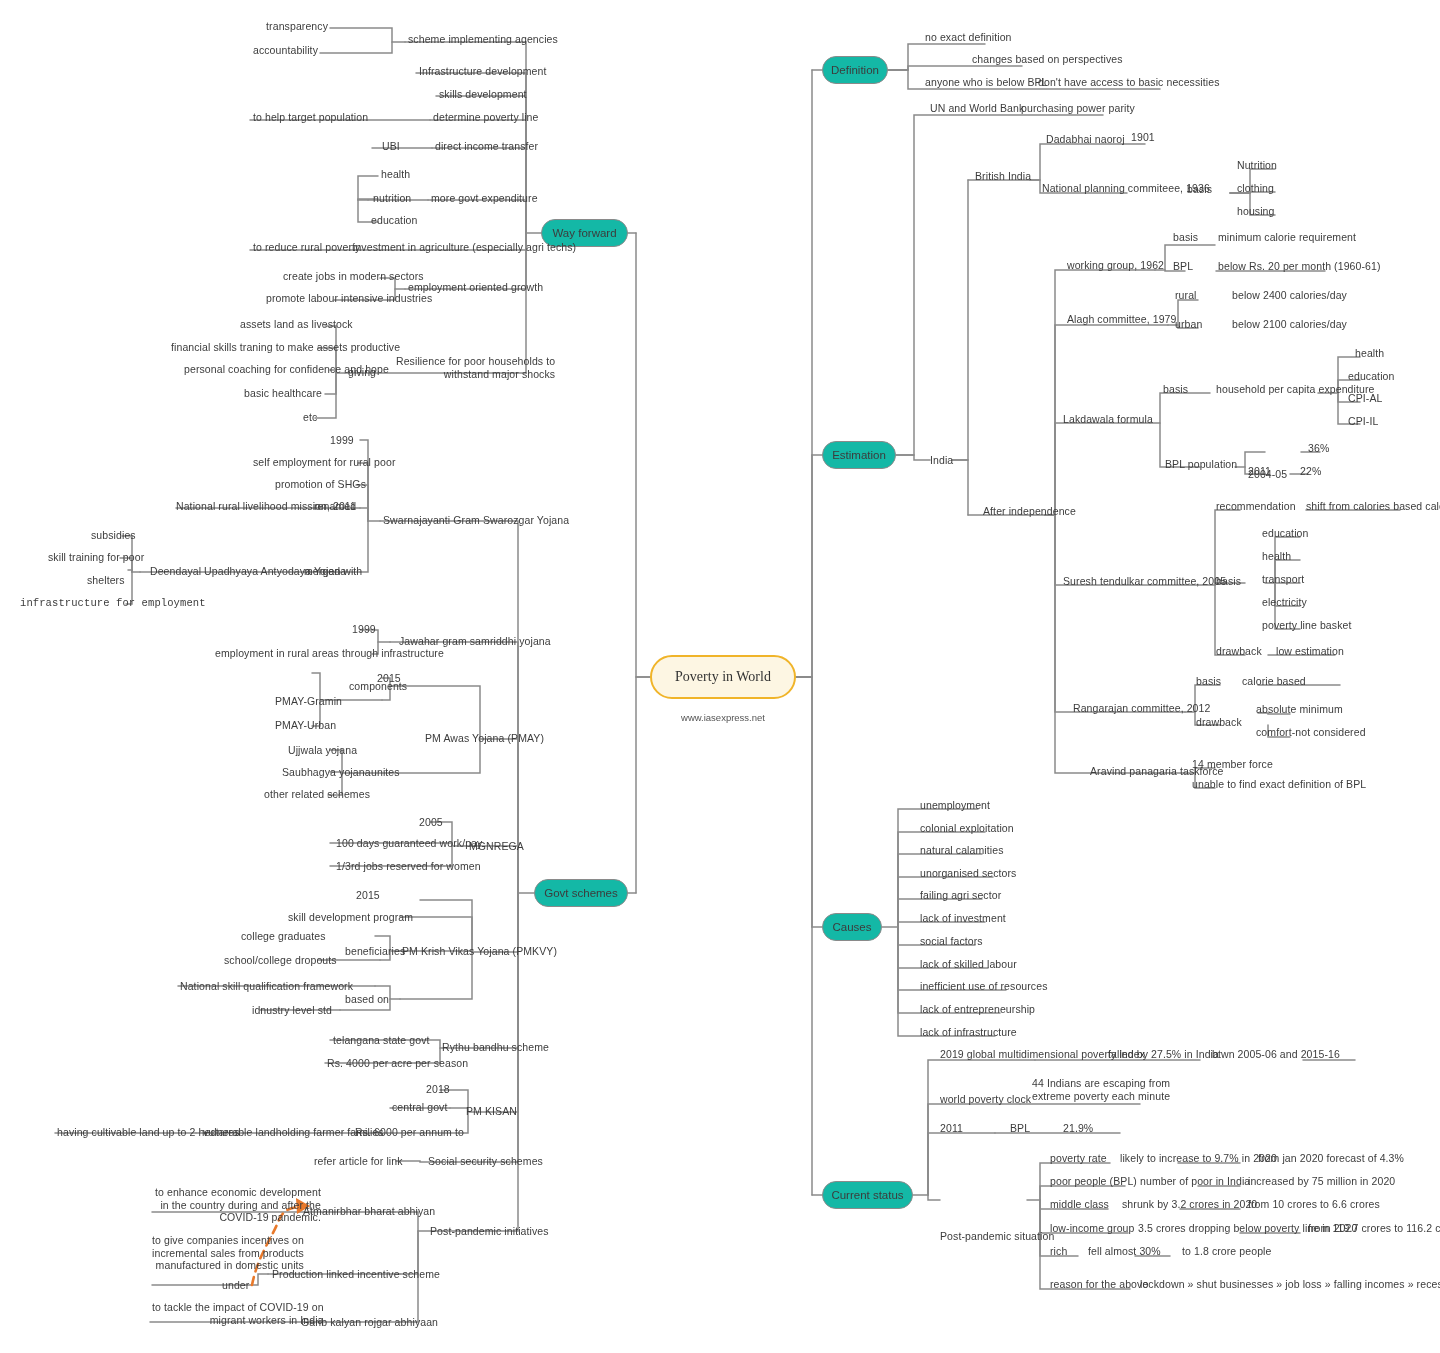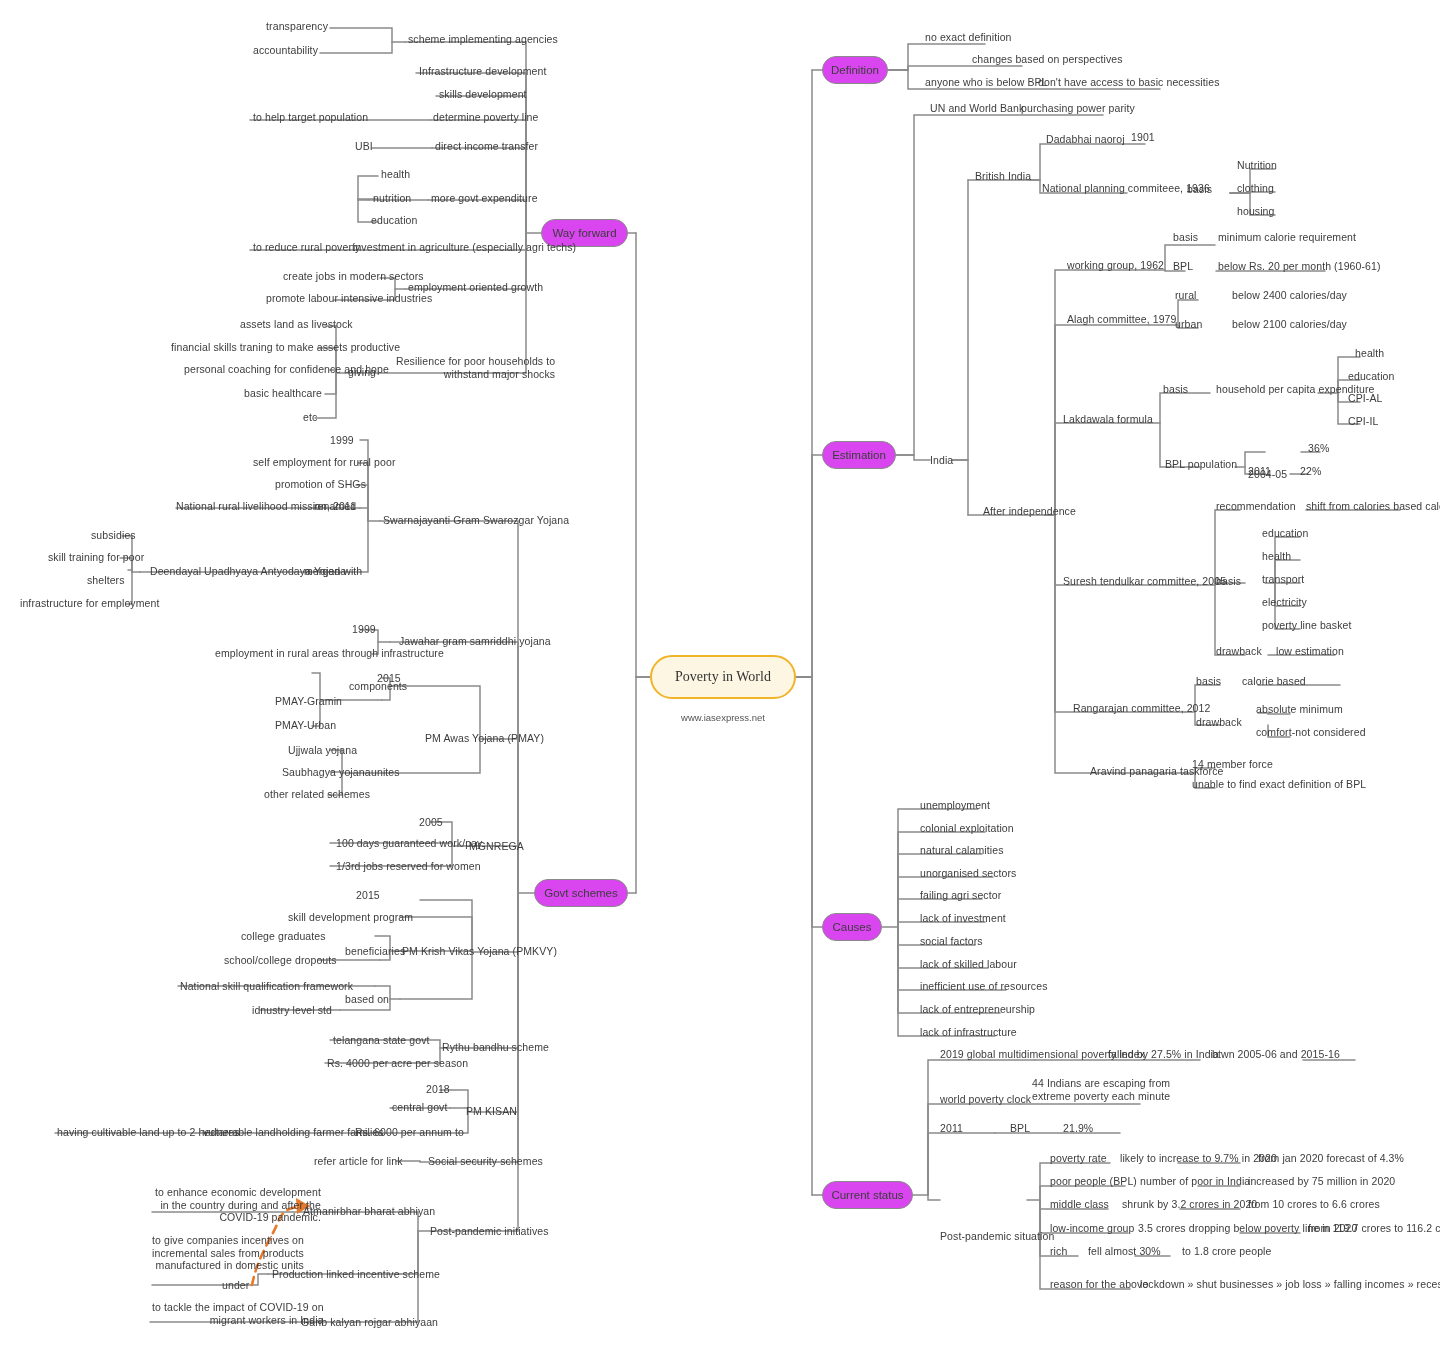--- a/index.html
+++ b/index.html
@@ -2,21 +2,21 @@
 <html><head>
 <meta charset="utf-8">
 <style>
   html,body{margin:0;padding:0;background:#ffffff;}
   body{font-family:"Liberation Sans", sans-serif;color:#3a3a3a;}
   #stage{position:relative;width:1440px;height:1353px;overflow:hidden;background:#fff;}
   #wires{position:absolute;left:0;top:0;width:1440px;height:1353px;pointer-events:none;}
   .lbl{position:absolute;font-size:10.5px;line-height:12.5px;color:#3c3c3c;white-space:pre;letter-spacing:.1px;}
   .lbl.r{ text-align:left; }
   .lbl.l{ text-align:right; }
-  .node{position:absolute;border:1.6px solid #8a8a8a;border-radius:18px;background:#d946ef;
+  .node{position:absolute;border:1.6px solid #8a8a8a;border-radius:18px;background:#14b8a6;
         display:flex;align-items:center;justify-content:center;font-size:11.5px;color:#3c3c3c;
         box-sizing:border-box;}
   #root{position:absolute;left:650px;top:655px;width:146px;height:44px;border:2.4px solid #f0b429;
         border-radius:22px;background:#fdf6e3;display:flex;align-items:center;justify-content:center;
         font-family:"Liberation Serif", serif;font-size:14px;color:#333;box-sizing:border-box;}
   #site{position:absolute;left:650px;top:712px;width:146px;text-align:center;font-size:9.5px;color:#555;}
 </style>
 </head>
 <body>
 
@@ -358,21 +358,21 @@
   <div class="lbl r" style="left:1140px;top:1278px;">lockdown » shut businesses » job loss » falling incomes » recession</div>
 
   <div class="lbl l" style="left:408px;top:33px;">scheme implementing agencies</div>
   <div class="lbl l" style="left:250px;top:20px;width:78px;">transparency</div>
   <div class="lbl l" style="left:240px;top:44px;width:78px;">accountability</div>
   <div class="lbl l" style="left:419px;top:65px;">Infrastructure development</div>
   <div class="lbl l" style="left:439px;top:88px;">skills development</div>
   <div class="lbl l" style="left:433px;top:111px;">determine poverty line</div>
   <div class="lbl l" style="left:253px;top:111px;">to help target population</div>
   <div class="lbl l" style="left:435px;top:140px;">direct income transfer</div>
-  <div class="lbl l" style="left:355px;top:140px;">UBI</div>
+  <div class="lbl l" style="left:382px;top:140px;">UBI</div>
   <div class="lbl l" style="left:431px;top:192px;">more govt expenditure</div>
   <div class="lbl l" style="left:381px;top:168px;">health</div>
   <div class="lbl l" style="left:373px;top:192px;">nutrition</div>
   <div class="lbl l" style="left:371px;top:214px;">education</div>
   <div class="lbl l" style="left:353px;top:241px;">investment in agriculture (especially agri techs)</div>
   <div class="lbl l" style="left:253px;top:241px;">to reduce rural poverty</div>
   <div class="lbl l" style="left:408px;top:281px;">employment oriented growth</div>
   <div class="lbl l" style="left:283px;top:270px;">create jobs in modern sectors</div>
   <div class="lbl l" style="left:266px;top:292px;">promote labour intensive industries</div>
   <div class="lbl l" style="left:396px;top:355px;">Resilience for poor households to
@@ -388,21 +388,21 @@
   <div class="lbl l" style="left:330px;top:434px;">1999</div>
   <div class="lbl l" style="left:253px;top:456px;">self employment for rural poor</div>
   <div class="lbl l" style="left:275px;top:478px;">promotion of SHGs</div>
   <div class="lbl l" style="left:314px;top:500px;">renamed</div>
   <div class="lbl l" style="left:176px;top:500px;">National rural livelihood mission, 2011</div>
   <div class="lbl l" style="left:304px;top:565px;">merged with</div>
   <div class="lbl l" style="left:150px;top:565px;">Deendayal Upadhyaya Antyodaya Yojana</div>
   <div class="lbl l" style="left:91px;top:529px;">subsidies</div>
   <div class="lbl l" style="left:48px;top:551px;">skill training for poor</div>
   <div class="lbl l" style="left:87px;top:574px;">shelters</div>
-  <div class="lbl l" style="left:20px;top:597px;">infrastructure for employment</div>
+  <div class="lbl l" style="left:20px;top:597px;font-family:Liberation Mono, monospace;">infrastructure for employment</div>
 
   <div class="lbl l" style="left:399px;top:635px;">Jawahar gram samriddhi yojana</div>
   <div class="lbl l" style="left:352px;top:623px;">1999</div>
   <div class="lbl l" style="left:215px;top:647px;">employment in rural areas through infrastructure</div>
 
   <div class="lbl l" style="left:425px;top:732px;">PM Awas Yojana (PMAY)</div>
   <div class="lbl l" style="left:377px;top:672px;">2015</div>
   <div class="lbl l" style="left:349px;top:680px;">components</div>
   <div class="lbl l" style="left:275px;top:695px;">PMAY-Gramin</div>
   <div class="lbl l" style="left:275px;top:719px;">PMAY-Urban</div>

